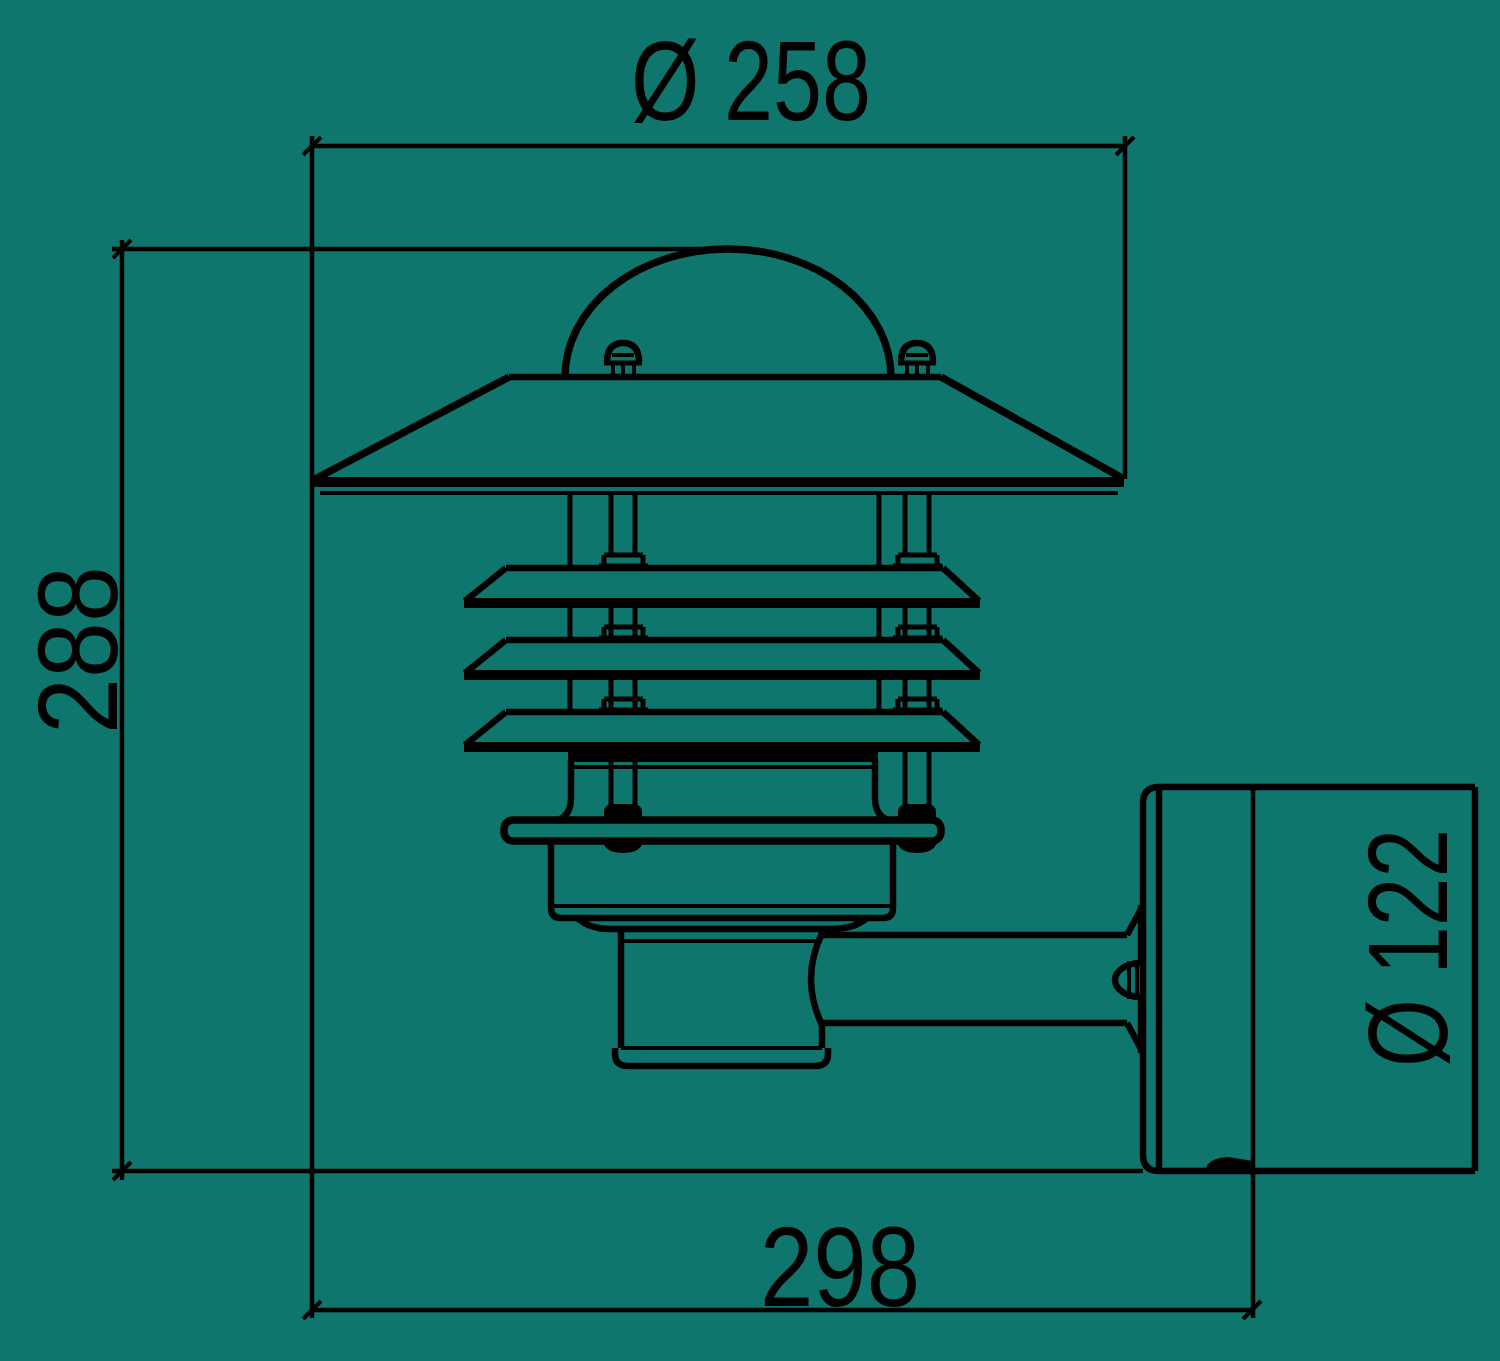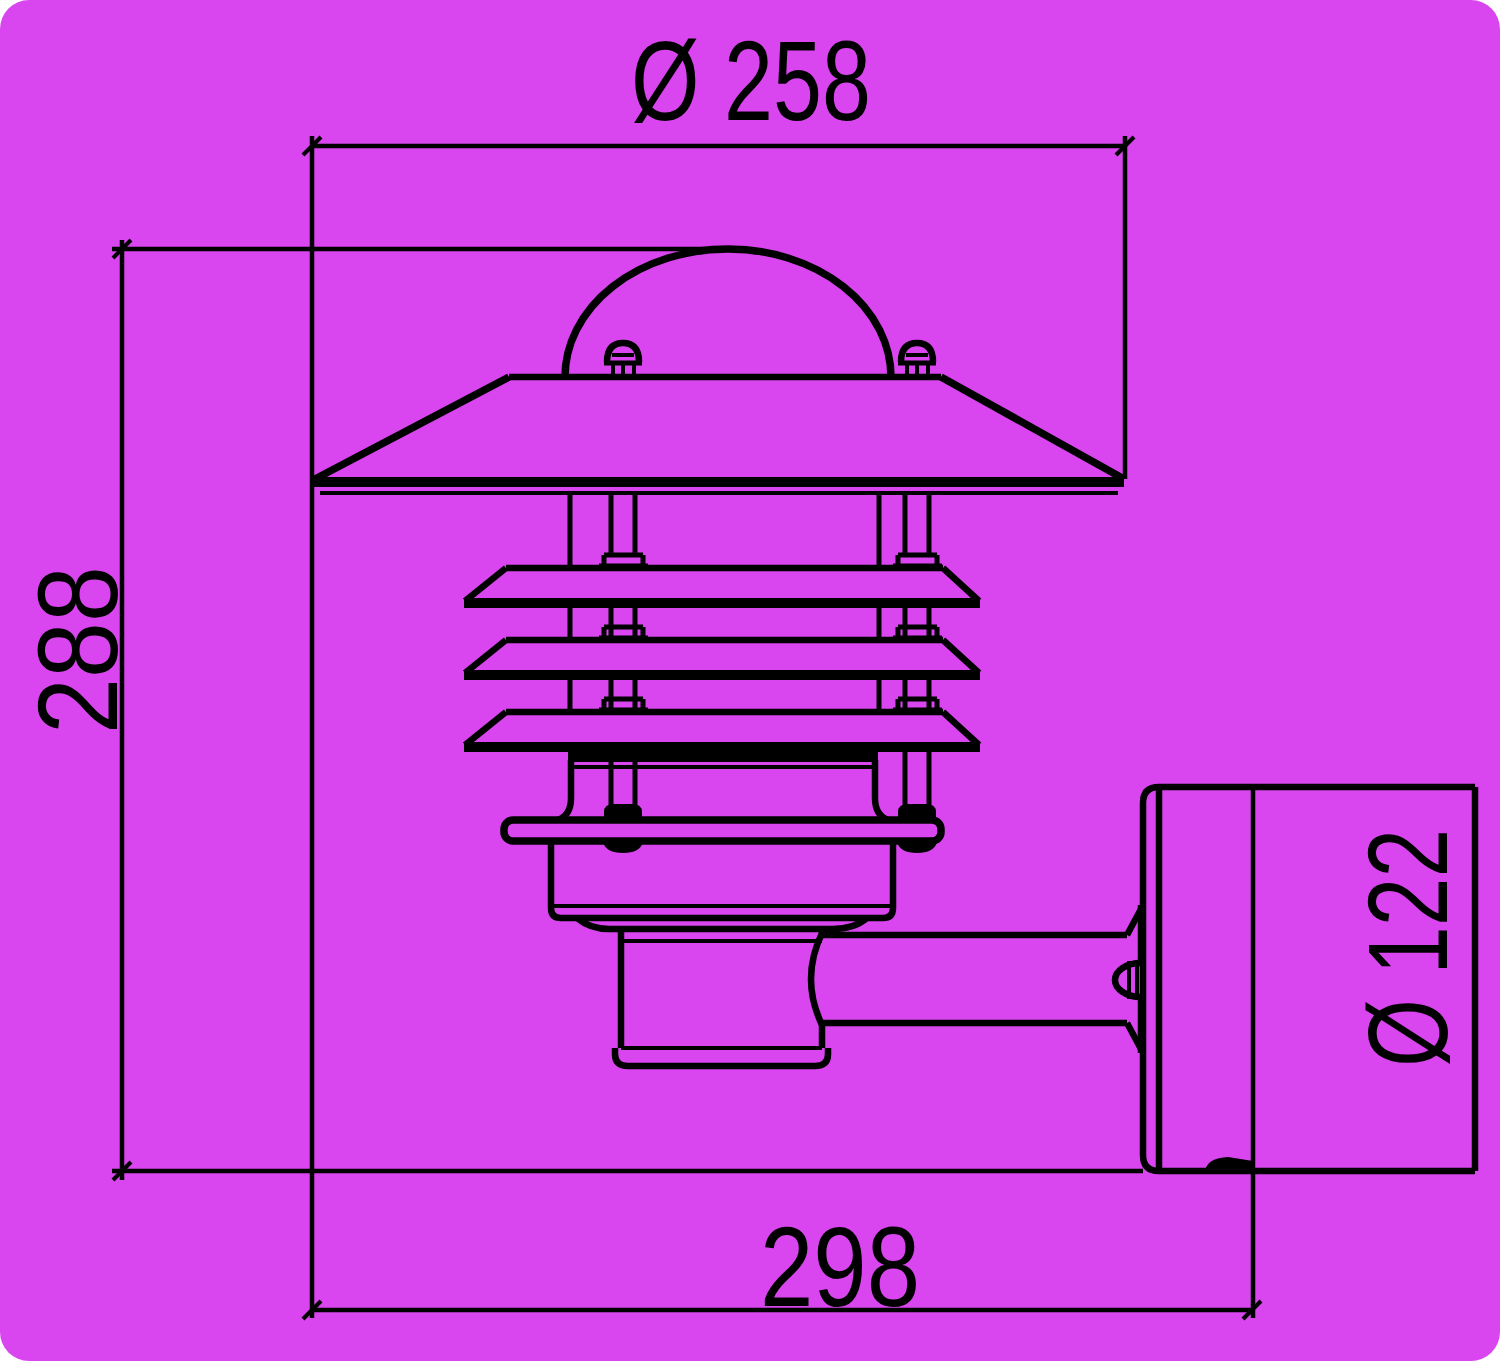--- a/index.html
+++ b/index.html
@@ -1,16 +1,16 @@
 <!DOCTYPE html>
 <html><head>
 <meta charset="utf-8">
 <style>
   html,body{margin:0;padding:0;background:#ffffff;}
-  .stage{position:relative;width:1500px;height:1361px;background:#d946ef;overflow:hidden;border-radius:29px;}
+  .stage{position:relative;width:1500px;height:1361px;background:#0f766e;overflow:hidden;}
   svg{display:block;}
   .ln{fill:none;stroke:#000000;stroke-linejoin:miter;}
   .s4{stroke-width:4;}
   .s5{stroke-width:5;}
   .s6{stroke-width:6.5;}
   .s7{stroke-width:7.5;}
   .s9{stroke-width:10;}
   .dim{fill:none;stroke:#000000;stroke-width:4.5;}
   .slash{stroke:#000000;stroke-width:4;}
   .solid{fill:#000000;stroke:none;}

